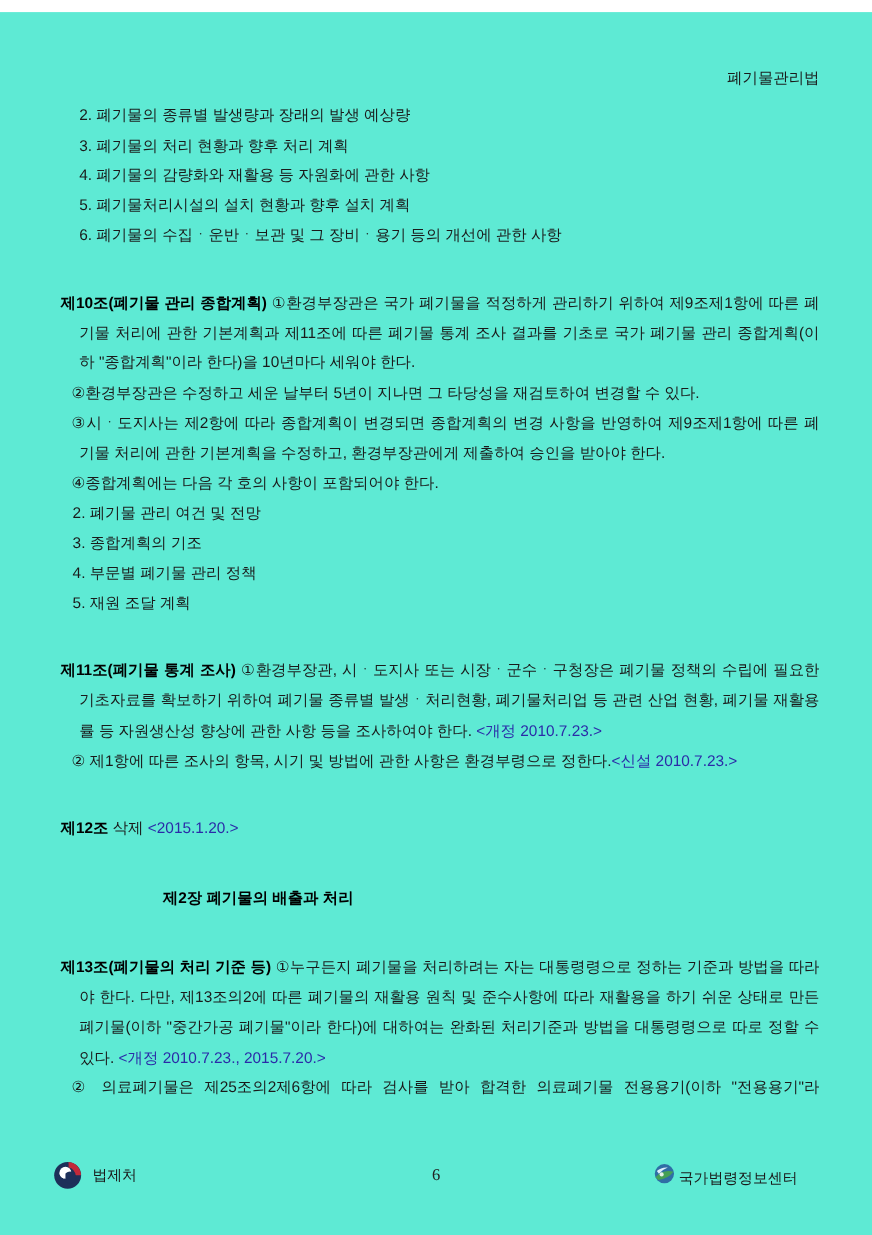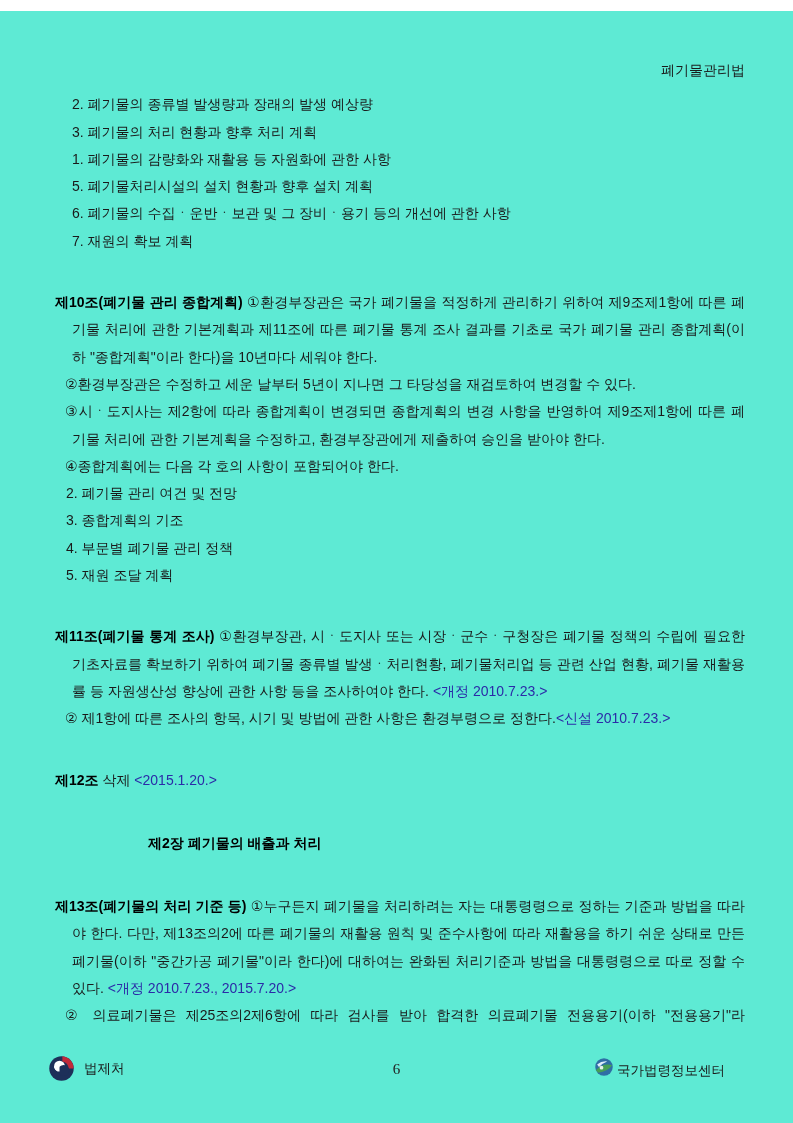--- a/index.html
+++ b/index.html
@@ -54,24 +54,23 @@
 <body>
 
 <div class="page">
   <div class="content">
 
     <div class="doc-header">폐기물관리법</div>
 
     <div class="intro">
       <div class="line">2. 폐기물의 종류별 발생량과 장래의 발생 예상량</div>
       <div class="line">3. 폐기물의 처리 현황과 향후 처리 계획</div>
-      <div class="line">1. 폐기물의 감량화와 재활용 등 자원화에 관한 사항</div>
+      <div class="line">4. 폐기물의 감량화와 재활용 등 자원화에 관한 사항</div>
       <div class="line">5. 폐기물처리시설의 설치 현황과 향후 설치 계획</div>
       <div class="line">6. 폐기물의 수집ㆍ운반ㆍ보관 및 그 장비ㆍ용기 등의 개선에 관한 사항</div>
-      <div class="line">7. 재원의 확보 계획</div>
     </div>
 
     <div class="section">
       <p class="para hang"><span class="bold">제10조(폐기물 관리 종합계획)</span><span> ①환경부장관은 국가 폐기물을 적정하게 관리하기 위하여 제9조제1항에 따른 폐기물 처리에 관한 기본계획과 제11조에 따른 폐기물 통계 조사 결과를 기초로 국가 폐기물 관리 종합계획(이하 "종합계획"이라 한다)을 10년마다 세워야 한다.</span></p>
       <p class="para sub">②환경부장관은 수정하고 세운 날부터 5년이 지나면 그 타당성을 재검토하여 변경할 수 있다.</p>
       <p class="para sub">③시ㆍ도지사는 제2항에 따라 종합계획이 변경되면 종합계획의 변경 사항을 반영하여 제9조제1항에 따른 폐기물 처리에 관한 기본계획을 수정하고, 환경부장관에게 제출하여 승인을 받아야 한다.</p>
       <p class="para sub">④종합계획에는 다음 각 호의 사항이 포함되어야 한다.</p>
       <p class="para item">2. 폐기물 관리 여건 및 전망</p>
       <p class="para item">3. 종합계획의 기조</p>
       <p class="para item">4. 부문별 폐기물 관리 정책</p>

